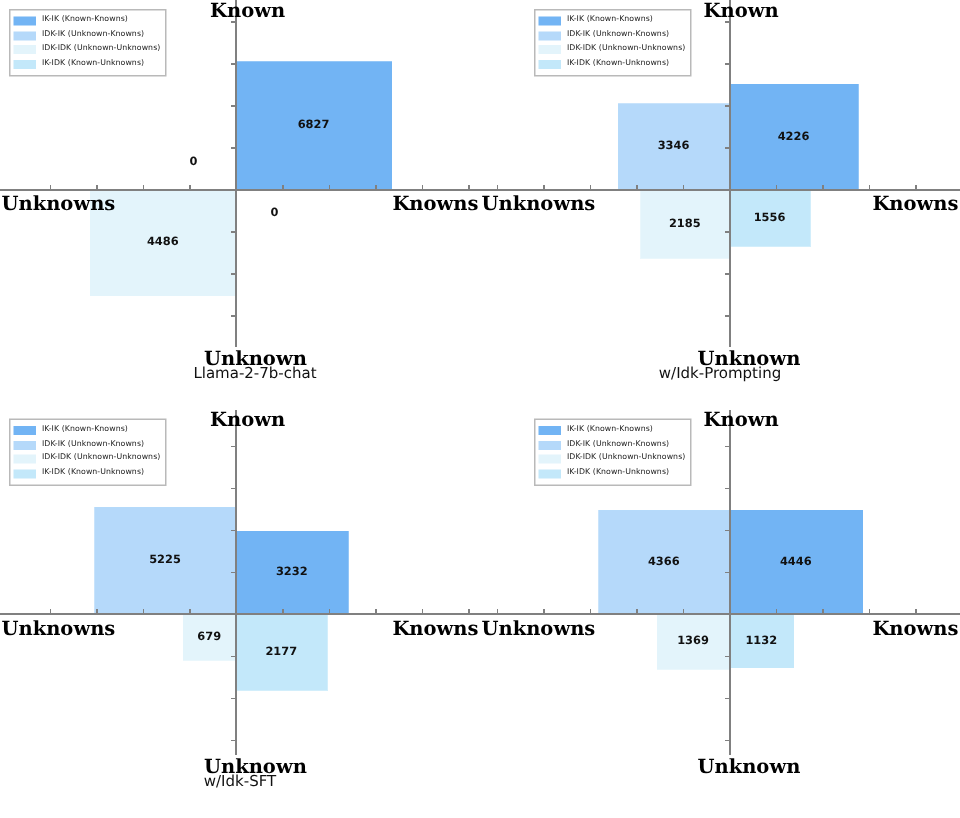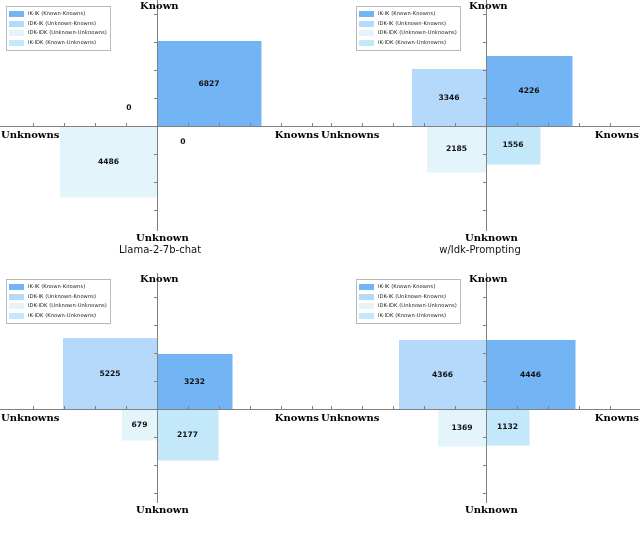--- a/index.html
+++ b/index.html
@@ -60,21 +60,21 @@
     color: #1a1a1a;
     white-space: nowrap;
     letter-spacing: 0.05px;
   }
 
   
   .axis-label {
     position: absolute;
     font-family: "DejaVu Serif", serif;
     font-weight: bold;
-    font-size: 10px;
+    font-size: 13px;
     color: #000000;
     white-space: nowrap;
   }
   .subtitle {
     position: absolute;
     font-family: "DejaVu Sans", sans-serif;
     font-size: 10px;
     color: #111111;
     white-space: nowrap;
     text-align: center;
@@ -142,21 +142,21 @@
         </div>
         <div class="legend-row">
           <span class="legend-swatch" style="background: rgb(195, 232, 250);"></span>
           <span class="legend-label">IK-IDK (Known-Unknowns)</span>
         </div>
       </div>
       <div class="axis-label" style="left: 140px; top: 0px;">Known</div>
       <div class="axis-label" style="left: 136px; top: 232px;">Unknown</div>
       <div class="axis-label" style="left: 1px; top: 129px;">Unknowns</div>
       <div class="axis-label" style="right: 1px; top: 129px;">Knowns</div>
-      <div class="subtitle" style="left: 0px; width: 320px; top: 244px;">Llama-2-7b-chat</div>
+      <div class="subtitle" style="left: 10px; width: 320px; top: 244px;">Llama-2-7b-chat</div>
     </div>
     <div class="panel right">
       <svg width="320" height="273">
         <g>
           <rect x="92" y="69" width="74" height="57" fill="#b5d9fa" stroke="#b5d9fa" stroke-width="0.5" shape-rendering="crispEdges"></rect>
           <rect x="166" y="56" width="86" height="70" fill="#72b4f4" stroke="#72b4f4" stroke-width="0.5" shape-rendering="crispEdges"></rect>
           <rect x="107" y="126" width="59" height="46" fill="#e3f4fb" stroke="#e3f4fb" stroke-width="0.5" shape-rendering="crispEdges"></rect>
           <rect x="166" y="126" width="54" height="38" fill="#c3e8fa" stroke="#c3e8fa" stroke-width="0.5" shape-rendering="crispEdges"></rect>
         </g>
         <g>
@@ -264,20 +264,21 @@
         </div>
         <div class="legend-row">
           <span class="legend-swatch" style="background: rgb(195, 232, 250);"></span>
           <span class="legend-label">IK-IDK (Known-Unknowns)</span>
         </div>
       </div>
       <div class="axis-label" style="left: 140px; top: 0px;">Known</div>
       <div class="axis-label" style="left: 136px; top: 231px;">Unknown</div>
       <div class="axis-label" style="left: 1px; top: 139px;">Unknowns</div>
       <div class="axis-label" style="right: 1px; top: 139px;">Knowns</div>
+      <div class="subtitle" style="left: 0px; width: 320px; top: 243px;">w/Idk-SFT</div>
     </div>
     <div class="panel row2 right">
       <svg width="320" height="272">
         <g>
           <rect x="79" y="67" width="87" height="69" fill="#b5d9fa" stroke="#b5d9fa" stroke-width="0.5" shape-rendering="crispEdges"></rect>
           <rect x="166" y="67" width="89" height="69" fill="#72b4f4" stroke="#72b4f4" stroke-width="0.5" shape-rendering="crispEdges"></rect>
           <rect x="118" y="136" width="48" height="37" fill="#e3f4fb" stroke="#e3f4fb" stroke-width="0.5" shape-rendering="crispEdges"></rect>
           <rect x="166" y="136" width="43" height="36" fill="#c3e8fa" stroke="#c3e8fa" stroke-width="0.5" shape-rendering="crispEdges"></rect>
         </g>
         <g>

